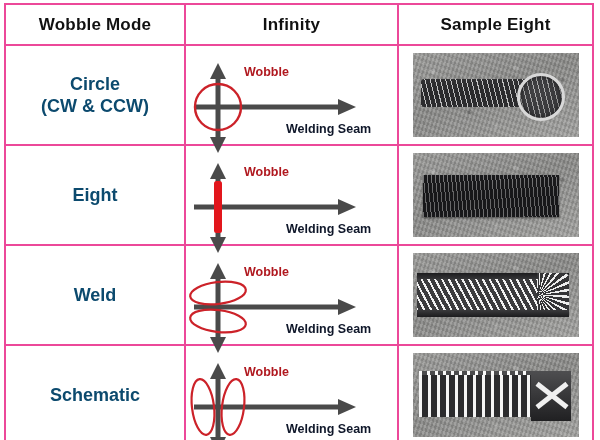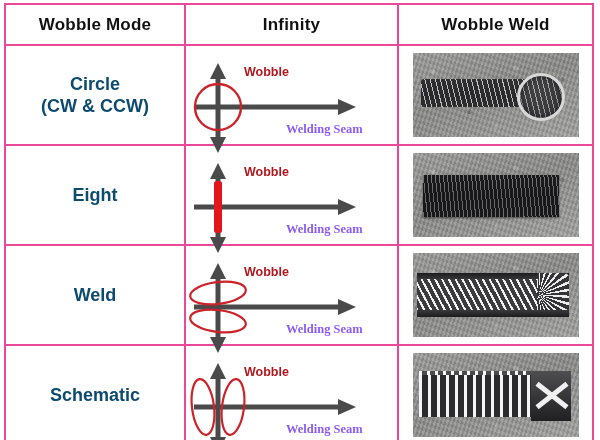--- a/index.html
+++ b/index.html
@@ -79,24 +79,23 @@
     font-weight: bold;
     font-size: 12.5px;
     white-space: nowrap;
   }
   .lbl-wobble {
     color: #b0181f;
     left: 58px;
     top: 6px;
   }
   .lbl-seam {
-    color: #8b5cf6;
+    color: #0f172a;
     left: 100px;
     top: 63px;
-    font-family: Liberation Serif, serif;
   }
 
   
   .sample {
     position: relative;
     width: 100%;
     height: 96px;
     display: flex;
     align-items: center;
     justify-content: center;
@@ -231,21 +230,21 @@
   <table class="wobble-table">
     <colgroup>
       <col class="col-mode">
       <col class="col-schema">
       <col class="col-sample">
     </colgroup>
     <thead>
       <tr class="header-row">
         <th>Wobble Mode</th>
         <th>Infinity</th>
-        <th>Wobble Weld</th>
+        <th>Sample Eight</th>
       </tr>
     </thead>
     <tbody>
 
       <tr class="data-row">
         <td>
           <div class="mode-label">Circle
 (CW &amp; CCW)</div>
         </td>
         <td>

